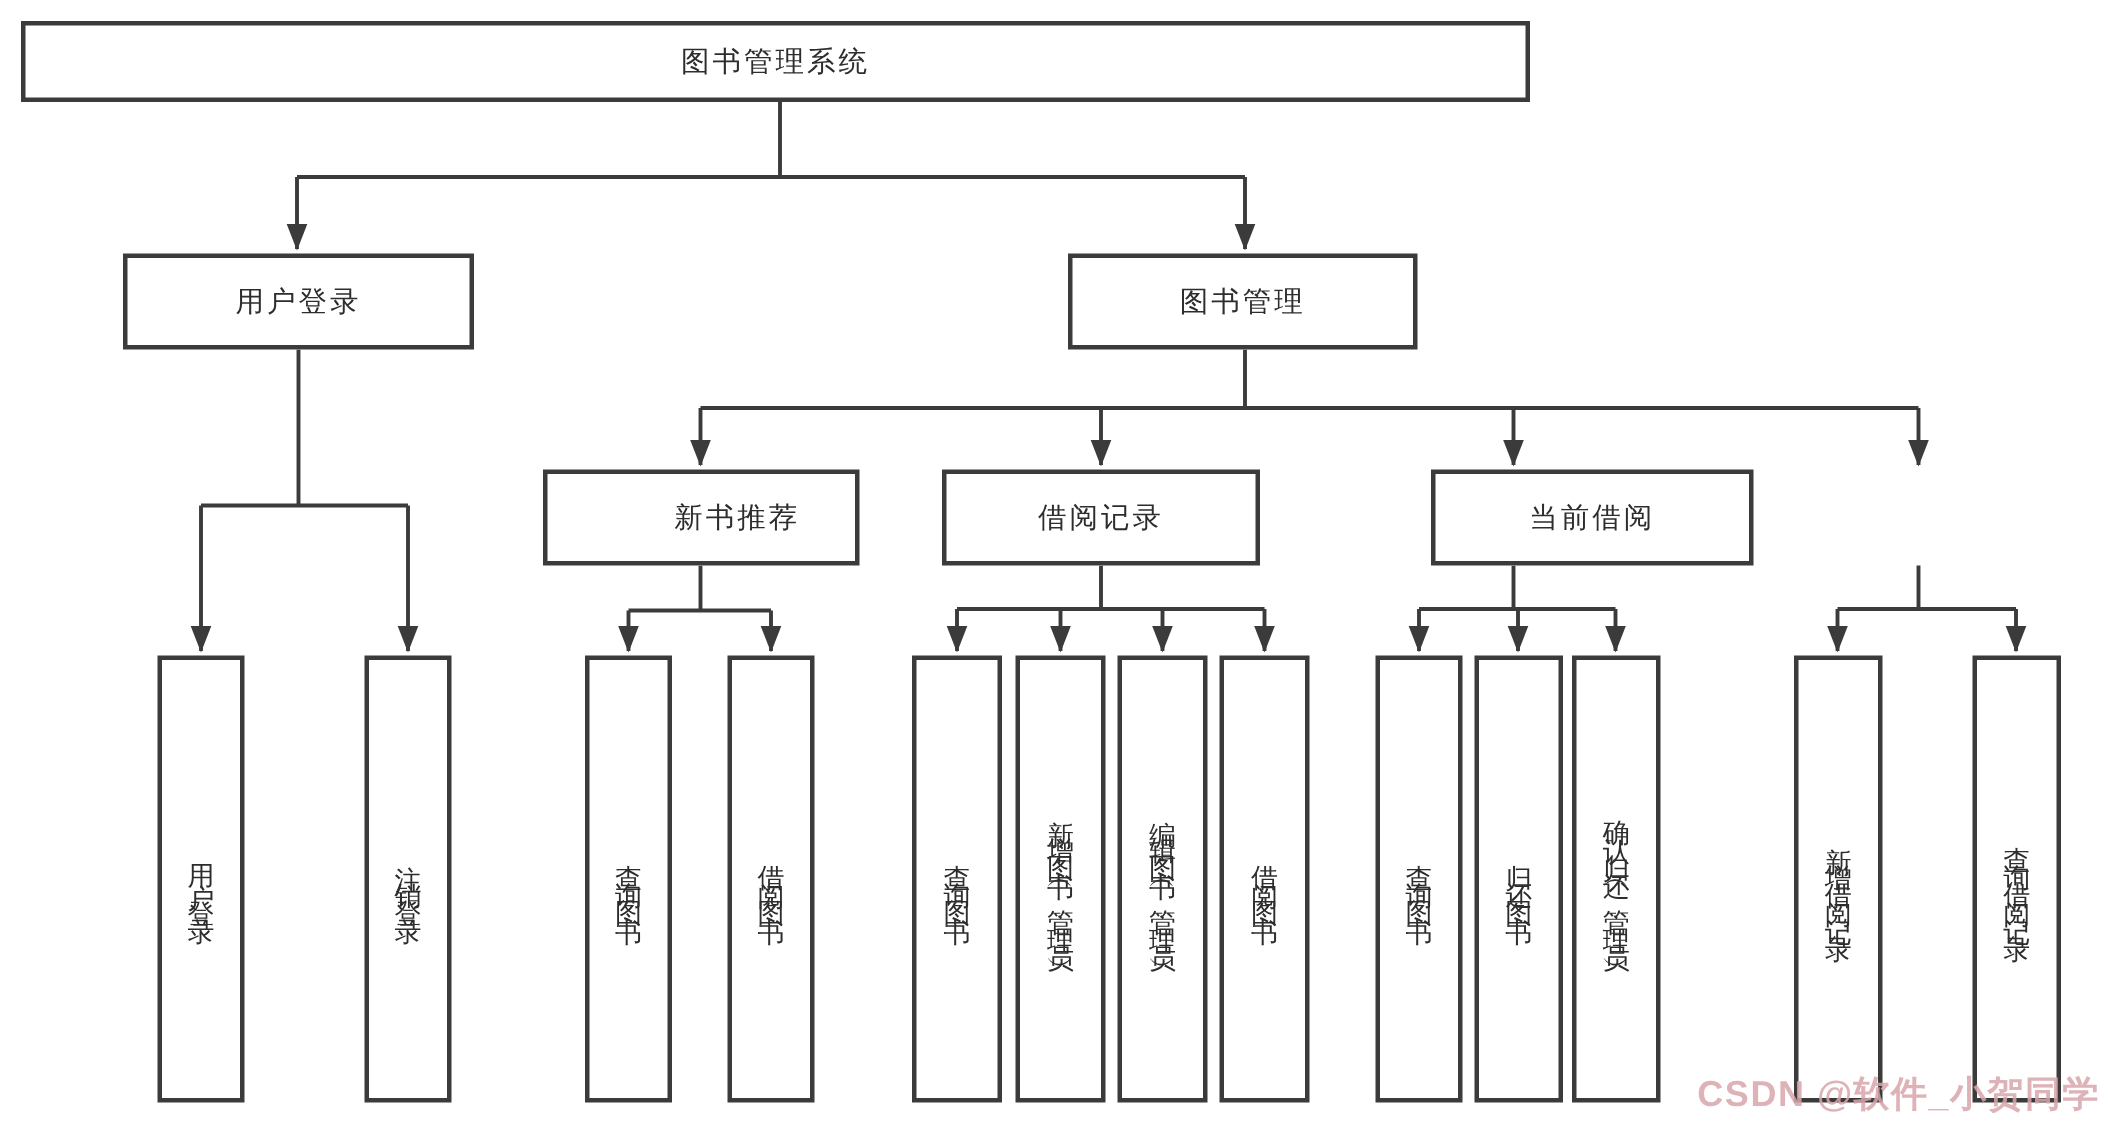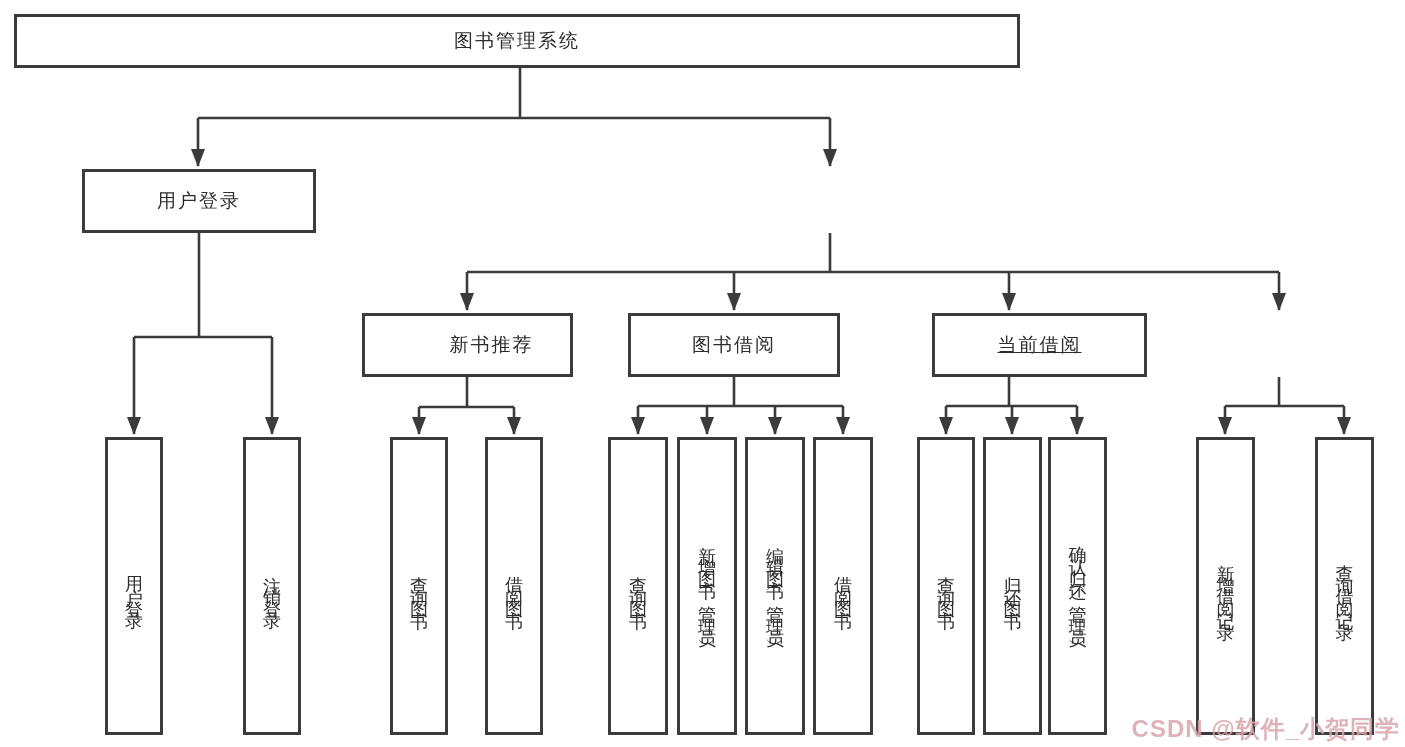--- a/index.html
+++ b/index.html
@@ -129,28 +129,31 @@
     <path class="wire" d="M1344 406 V434" marker-end="url(#ah)"></path>
   </svg>
 
   <div class="node hbox root" style="left:14px; top:14px; width:1006px;">
     <span>图书管理系统</span>
   </div>
 
   <div class="node hbox" style="left:82px; top:169px; width:234px;">
     <span>用户登录</span>
   </div>
+  <div class="node hbox" style="left:712px; top:169px; width:233px;">
+    <span>图书管理</span>
+  </div>
 
   <div class="node hbox" style="left:362px; top:313px; width:211px;padding-left:48px;">
     <span>新书推荐</span>
   </div>
   <div class="node hbox" style="left:628px; top:313px; width:212px;">
-    <span>图书借阅</span>
-  </div>
-  <div class="node hbox" style="left:932px; top:313px; width:215px;text-decoration:underline;">
+    <span>借阅记录</span>
+  </div>
+  <div class="node hbox" style="left:954px; top:313px; width:215px;">
     <span>当前借阅</span>
   </div>
 
   <div class="node vbox" style="left:105px; width:58px;">
     <span class="vtext">用户登录</span>
   </div>
   <div class="node vbox" style="left:243px; width:58px;">
     <span class="vtext">注销登录</span>
   </div>
 

